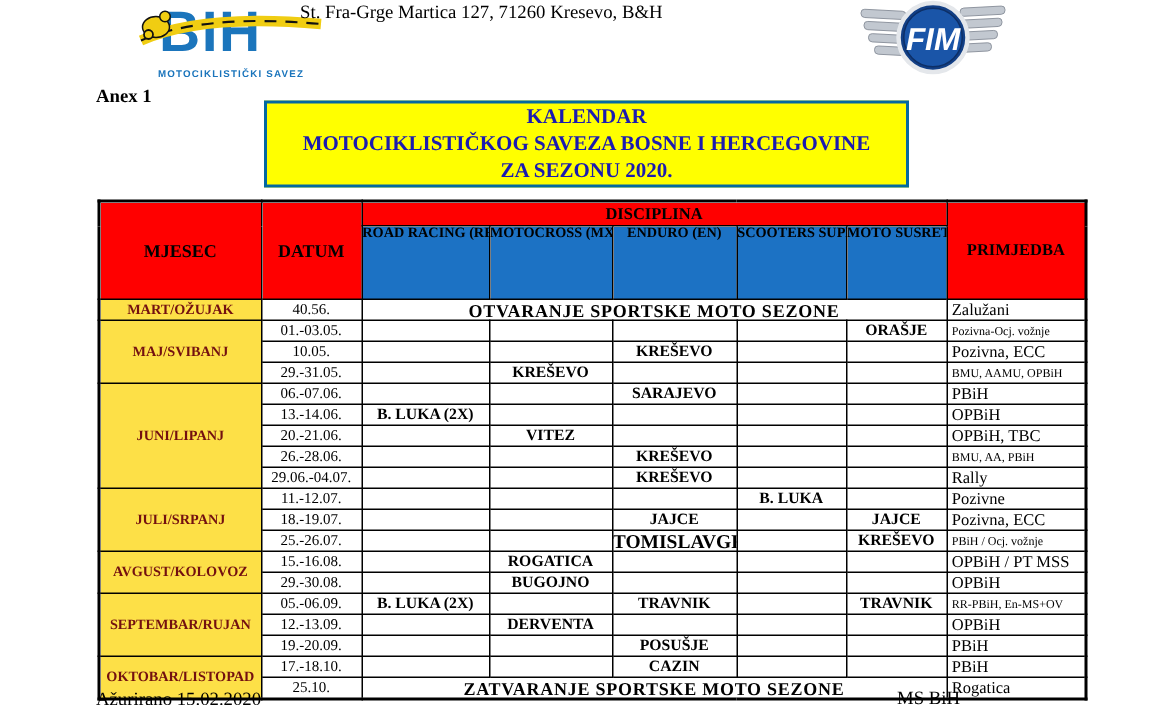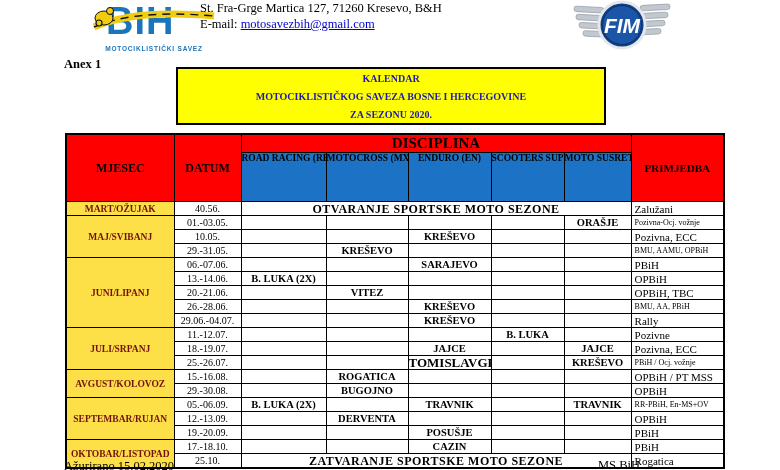--- a/index.html
+++ b/index.html
@@ -11,32 +11,32 @@
   #letterhead { position:absolute; left:0; top:0; width:780px; height:56px; }
   #logo-left { position:absolute; left:88px; top:1px; width:132px; text-align:center; }
   #logo-left .caption { font-family:"Liberation Sans",sans-serif; font-weight:bold; color:#1b75bc; font-size:6.5px; letter-spacing:.8px; margin-top:-2px; }
   #contact { position:absolute; left:200px; top:1px; width:380px; font-size:12.5px; line-height:15.5px; }
   #contact a, #contact .link { color:#0000cc; text-decoration:underline; cursor:pointer; }
   #logo-right { position:absolute; left:572px; top:0px; width:100px;text-align:center; }
   
   #anex { position:absolute; left:64px; top:57px; font-weight:bold; font-size:12.5px; }
   #title-box {
     position:absolute; left:176px; top:67px; width:426px; height:53px;
-    background:#ffff00; border:2px solid #000000; text-align:center;
-    color:#1b1bb0; font-weight:bold; font-size:10px; line-height:18px; padding-top:1px;
+    background:#ffff00; border:2px solid #0369a1; text-align:center;
+    color:#1b1bb0; font-weight:bold; font-size:14px; line-height:18px; padding-top:1px;
   }
   
   #cal-table {
     position:absolute; left:65px; top:133px; width:658px;
     border-collapse:collapse; table-layout:fixed; border:2px solid #000;
   }
   #cal-table td, #cal-table th { border:1px solid #000; padding:0; overflow:hidden; white-space:nowrap; }
   .red-h { background:#ff0000; color:#000; font-weight:bold; text-align:center; }
   .mjesec-h, .datum-h { font-size:12px;margin-top:36px; }
-  .disc-h { font-size:15px; height:15px;margin-left:42px; }
+  .disc-h { font-size:11px; height:15px;margin-left:42px; }
   .prim-h { font-size:11px; }
   .blue-h {
     background:#1c72c4; color:#000; font-weight:bold; font-size:9.5px;
     line-height:11px; vertical-align:top; padding-top:2px; white-space:pre-line; height:48px;
     text-align:center;
   }
   #cal-table tbody td { height:13px; line-height:12px; text-align:center; }
   .month-cell { background:#fde047; color:#731010; font-weight:bold; font-size:9.5px; }
   .date-cell { font-size:10px; }
   .city-cell { font-weight:bold; font-size:10.5px; }
@@ -65,21 +65,20 @@
           <ellipse cx="14" cy="17" rx="9" ry="7" fill="#f0cd12" stroke="#111" stroke-width="1"></ellipse>
           <circle cx="20" cy="10" r="3.5" fill="#f0cd12" stroke="#111" stroke-width="1"></circle>
           <circle cx="9" cy="22" r="3" fill="#f0cd12" stroke="#111" stroke-width="1.2"></circle>
         </g>
       </svg>
       <div class="caption">MOTOCIKLISTIČKI SAVEZ</div>
     </div>
 
     <div id="contact">
       <div>St. Fra-Grge Martica 127, 71260 Kresevo, B&amp;H</div>
-      <div><span>E-mail: </span><span class="link">motosavezbih@gmail.com</span></div>
     </div>
 
     <div id="logo-right">
       <svg width="98" height="54" viewBox="0 0 98 54">
         <g fill="#c2c8d0" stroke="#878e99" stroke-width=".6">
           <rect x="1" y="6" width="30" height="5.5" rx="2.5" transform="skewY(3)"></rect>
           <rect x="3" y="14" width="28" height="5.5" rx="2.5" transform="skewY(3)"></rect>
           <rect x="6" y="22" width="25" height="5.5" rx="2.5" transform="skewY(3)"></rect>
           <rect x="10" y="30" width="21" height="5.5" rx="2.5" transform="skewY(3)"></rect>
         </g>

